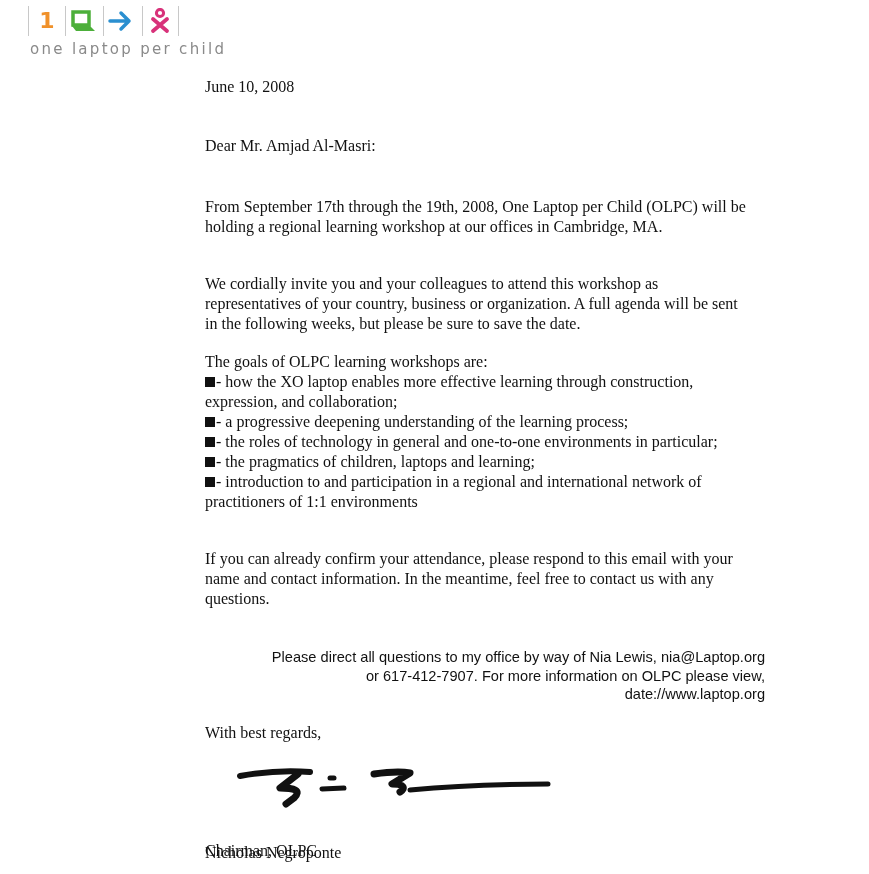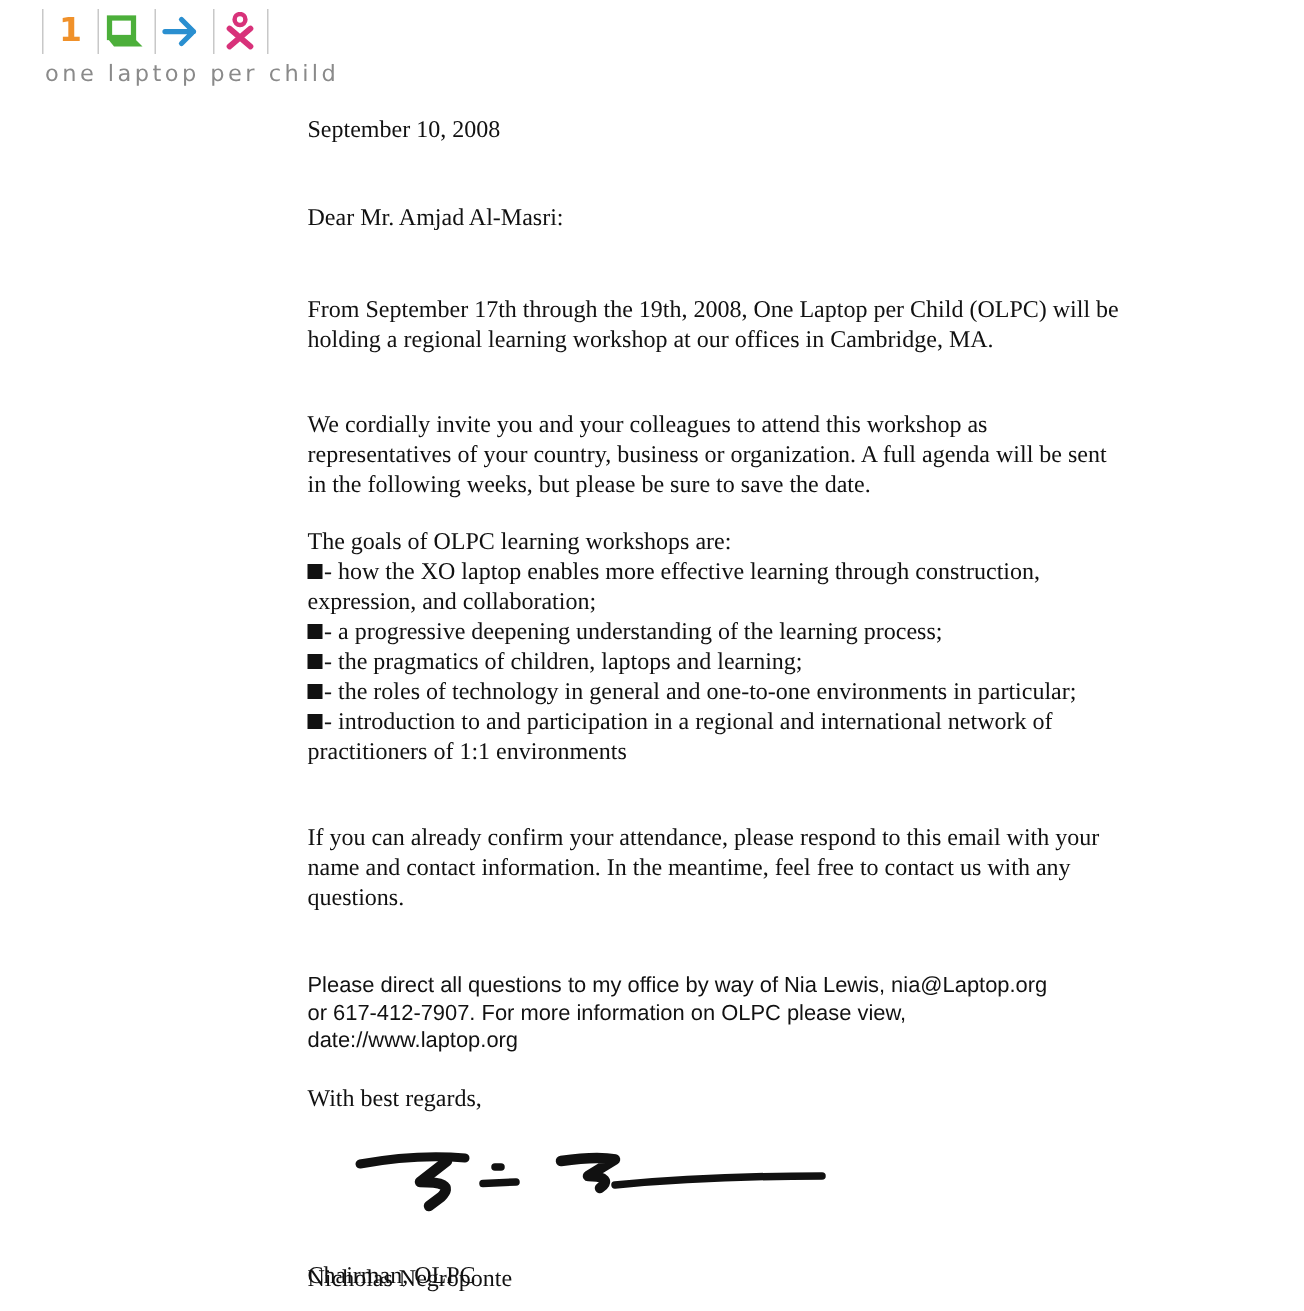--- a/index.html
+++ b/index.html
@@ -3,21 +3,21 @@
   <meta charset="utf-8">
   <style>
     html, body { margin: 0; padding: 0; background: #ffffff; }
     body { width: 869px; height: 874px; position: relative; overflow: hidden; color: #111; }
     .logo { position: absolute; left: 28px; top: 4px; width: 156px; height: 50px; }
     .logo .sep { position: absolute; top: 2px; width: 1px; height: 30px; background: #c8c8c8; }
     .logo .cell { position: absolute; top: 4px; width: 26px; height: 26px; display: flex; align-items: center; justify-content: center; }
     .logo .one { font-family: "DejaVu Sans", sans-serif; font-weight: bold; font-size: 22px; line-height: 26px; }
     .tagline { position: absolute; left: 30px; top: 40px; font-family: "DejaVu Sans", sans-serif; font-size: 15px; letter-spacing: 2.3px; color: #8a8a8a; white-space: nowrap; }
     .serif { font-family: "Liberation Serif", serif; font-size: 16px; line-height: 20px; }
-    .sans { font-family: "Liberation Sans", sans-serif; font-size: 14.6px; line-height: 18.5px; }
+    .sans { font-family: "Liberation Sans", sans-serif; font-size: 14.6px; line-height: 18.5px; text-align: right; }
     .blk { position: absolute; left: 205px; width: 560px; margin: 0; }
     .bullet-sq { display: inline-block; width: 10px; height: 10px; background: #111; margin-right: 1px; vertical-align: 0px; }
     .goal { display: block; }
     .signature { position: absolute; left: 232px; top: 762px; width: 330px; height: 50px; }
   </style>
 </head>
 <body>
 
 <div class="logo">
   <div class="sep" style="left:0px"></div>
@@ -41,32 +41,32 @@
   <div class="cell" style="left:119px">
     <svg width="26" height="26" viewBox="0 0 26 26">
       <circle cx="13" cy="5" r="3.6" fill="none" stroke="#d8327a" stroke-width="3"></circle>
       <path d="M6 11 L20 23 M20 11 L6 23" stroke="#d8327a" stroke-width="3.8" stroke-linecap="round"></path>
     </svg>
   </div>
   <div class="sep" style="left:150px"></div>
 </div>
 <div class="tagline">one laptop per child</div>
 
-<p class="blk serif" style="top:77px">September 10, 2008</p>
+<p class="blk serif" style="top:77px">June 10, 2008</p>
 <p class="blk serif" style="top:136px">Dear Mr. Amjad Al-Masri:</p>
 
 <p class="blk serif" style="top:197px; width:545px">From September 17th through the 19th, 2008, One Laptop per Child (OLPC) will be holding a regional learning workshop at our offices in Cambridge, MA.</p>
 <p class="blk serif" style="top:274px; width:545px">We cordially invite you and your colleagues to attend this workshop as representatives of your country, business or organization. A full agenda will be sent in the following weeks, but please be sure to save the date.</p>
 
 <div class="blk serif" style="top:352px; width:545px">
   <span class="goal">The goals of OLPC learning workshops are:</span>
   <span class="goal"><span class="bullet-sq"></span><span>- how the XO laptop enables more effective learning through construction, expression, and collaboration;</span></span>
   <span class="goal"><span class="bullet-sq"></span><span>- a progressive deepening understanding of the learning process;</span></span>
+  <span class="goal"><span class="bullet-sq"></span><span>- the roles of technology in general and one-to-one environments in particular;</span></span>
   <span class="goal"><span class="bullet-sq"></span><span>- the pragmatics of children, laptops and learning;</span></span>
-  <span class="goal"><span class="bullet-sq"></span><span>- the roles of technology in general and one-to-one environments in particular;</span></span>
   <span class="goal"><span class="bullet-sq"></span><span>- introduction to and participation in a regional and international network of practitioners of 1:1 environments</span></span>
 </div>
 
 <p class="blk serif" style="top:549px; width:545px">If you can already confirm your attendance, please respond to this email with your name and contact information. In the meantime, feel free to contact us with any questions.</p>
 
 <div class="blk sans" style="top:648px; width:560px">
   <div>Please direct all questions to my office by way of Nia Lewis, nia@Laptop.org</div>
   <div>or 617-412-7907. For more information on OLPC please view,</div>
   <div>date://www.laptop.org</div>
 </div>

